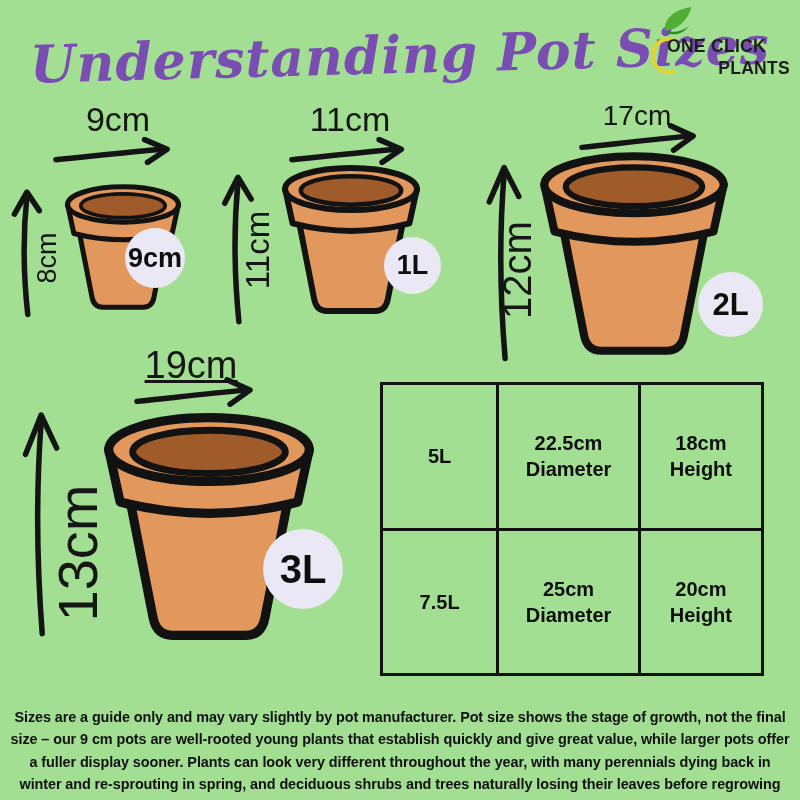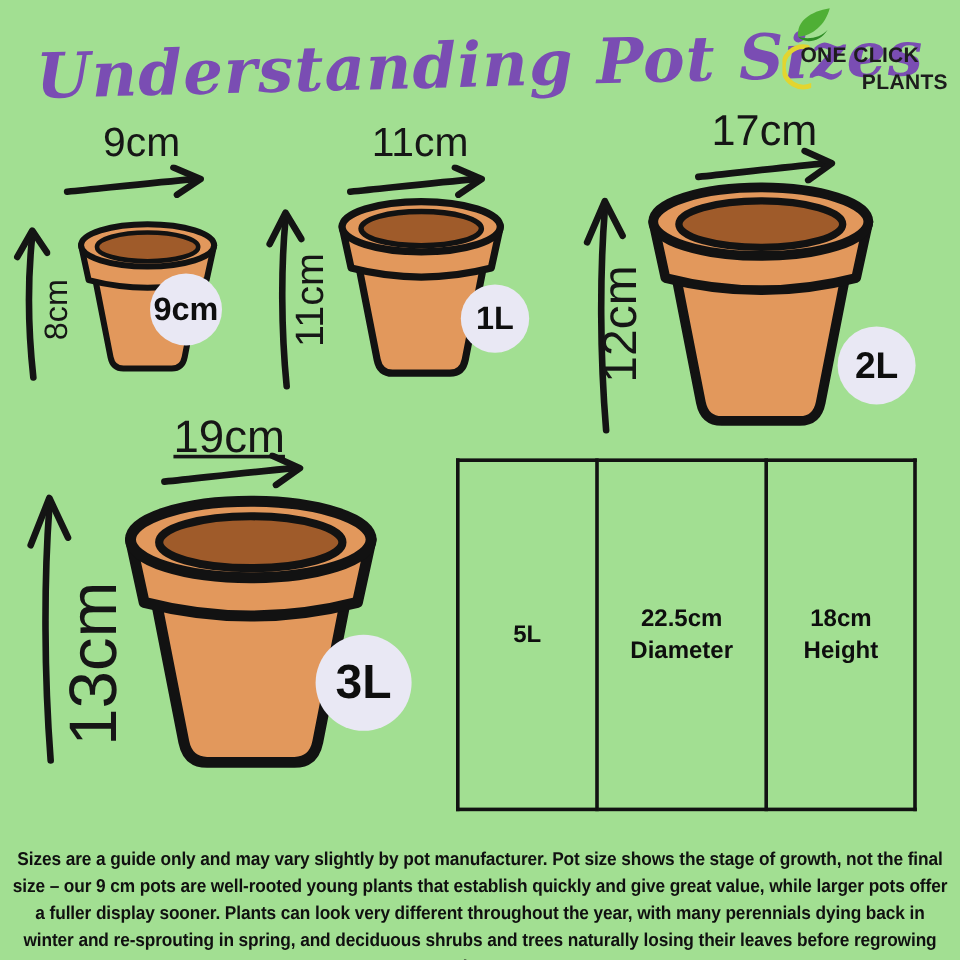--- a/index.html
+++ b/index.html
@@ -79,21 +79,21 @@
 </svg>
 <div class="abs vlabel" style="left:203px;top:232px;width:110px;height:36px;font-size:33px;">11cm</div>
 <svg class="abs pot" style="left:276px;top:159px;" width="150" height="161" viewBox="0 0 200 215">
   <path class="pot-body" d="M31,86 L51,188 Q54,203 68,203 L132,203 Q146,203 149,188 L169,86 Z"></path>
   <path class="pot-rim" d="M12,40 L22,86 Q100,106 178,86 L188,40 Z"></path>
   <ellipse class="pot-top" cx="100" cy="40" rx="88" ry="28"></ellipse>
   <ellipse class="pot-soil" cx="100" cy="42" rx="67" ry="19"></ellipse>
 </svg>
 <div class="abs badge" style="left:384px;top:237px;width:57px;height:57px;font-size:27px;">1L</div>
 
-<div class="abs wlabel" style="left:574px;top:88px;width:126px;font-size:36px;">17cm</div>
+<div class="abs wlabel" style="left:574px;top:100px;width:126px;font-size:28px;">17cm</div>
 <svg class="abs arrow" style="left:578px;top:123px;" width="128" height="30" viewBox="0 0 130 32" preserveAspectRatio="none">
   <path d="M4,26 C40,22 80,17 112,14"></path>
     <path d="M94,3 L117,14 L97,29"></path>
 </svg>
 <svg class="abs arrow" style="left:484px;top:158px;" width="38" height="206" viewBox="0 0 36 150" preserveAspectRatio="none">
   <path d="M20,146 C15,100 15,50 19,12"></path>
     <path d="M5,32 L19,7 L33,28"></path>
 </svg>
 <div class="abs vlabel" style="left:452px;top:248px;width:130px;height:44px;font-size:40px;">12cm</div>
 <svg class="abs pot" style="left:532px;top:144px;" width="204" height="219" viewBox="0 0 200 215">
@@ -128,16 +128,27 @@
     <td style="width:118px;"><span>5L</span></td>
     <td style="width:142px;">
       <div>22.5cm</div>
       <div>Diameter</div>
     </td>
     <td style="width:124px;text-align:center;">
       <div>18cm</div>
       <div>Height</div>
     </td>
   </tr>
+  <tr>
+    <td><span>7.5L</span></td>
+    <td>
+      <div>25cm</div>
+      <div>Diameter</div>
+    </td>
+    <td>
+      <div>20cm</div>
+      <div>Height</div>
+    </td>
+  </tr>
 </tbody>
   </table>
 
 <div class="abs footer-note" style="left:-20px;top:706px;width:840px;">Sizes are a guide only and may vary slightly by pot manufacturer. Pot size shows the stage of growth, not the final size – our 9 cm pots are well-rooted young plants that establish quickly and give great value, while larger pots offer a fuller display sooner. Plants can look very different throughout the year, with many perennials dying back in winter and re-sprouting in spring, and deciduous shrubs and trees naturally losing their leaves before regrowing them.</div>
 
 </body></html>

